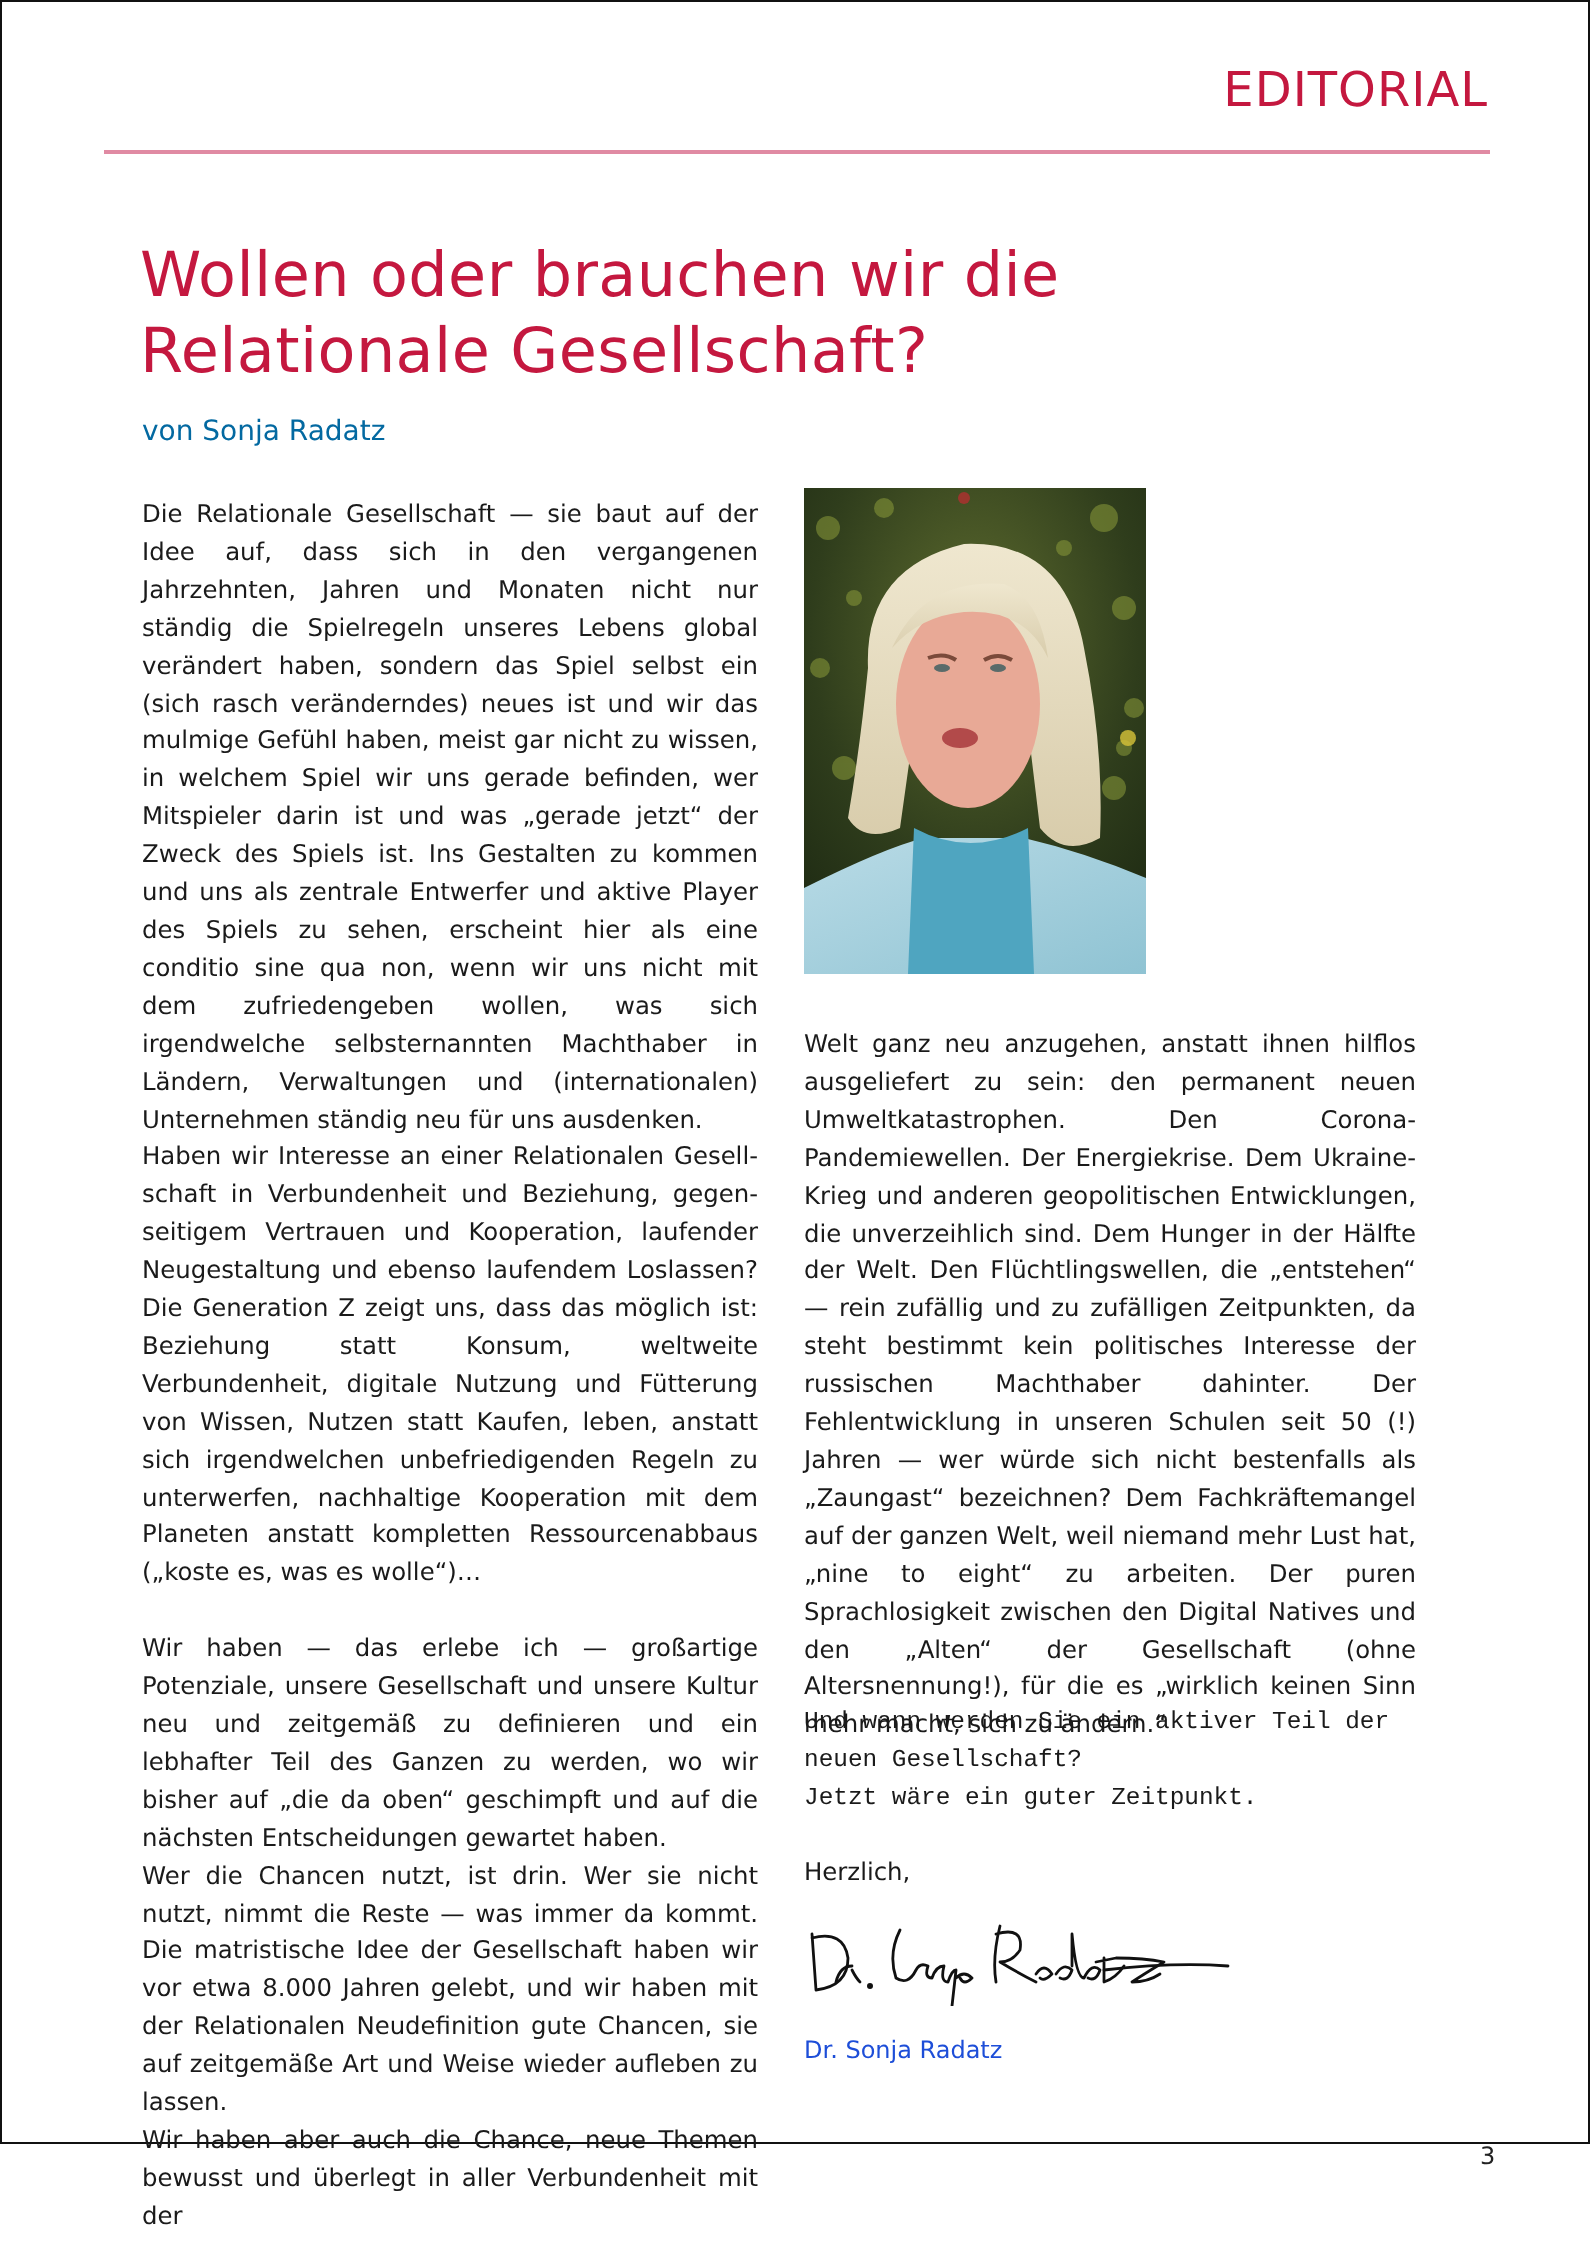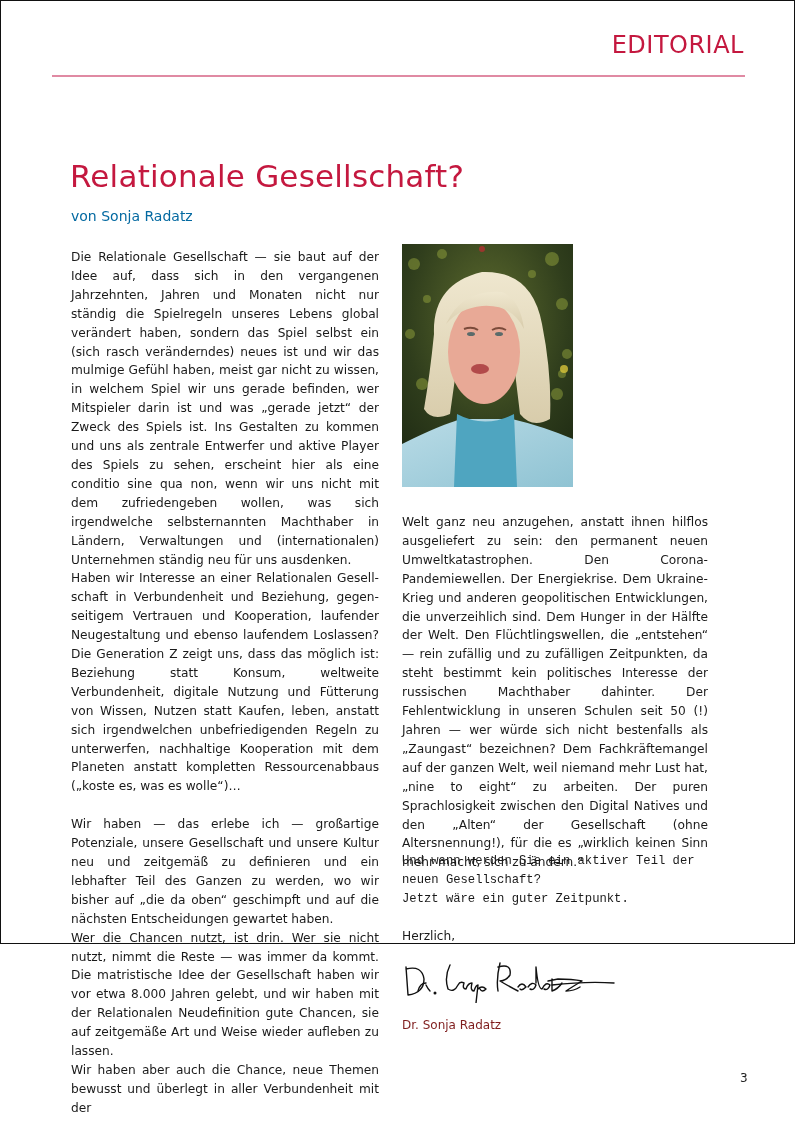--- a/index.html
+++ b/index.html
@@ -1,43 +1,43 @@
 <!DOCTYPE html>
 <html><head>
 <meta charset="utf-8">
 <style>
   * { box-sizing: border-box; margin: 0; padding: 0; }
   html, body { width: 795px; height: 1125px; background: #fff; }
   body { font-family: "DejaVu Sans", sans-serif; color: #1a1a1a; position: relative; overflow: hidden; }
-  .page { position: absolute; left: 0; top: 0; width: 795px; height: 944px; border: 1.5px solid #111; background: #fff; }
+  .page { position: absolute; left: 0; top: 0; width: 795px; height: 1072px; border: 1.5px solid #111; background: #fff; }
   .section-label { position: absolute; right: 50px; top: 30px; font-family: "DejaVu Sans", sans-serif; font-size: 24px; letter-spacing: 0.5px; color: #c4183f; font-weight: normal; }
   .header-rule { position: absolute; left: 51px; top: 74px; width: 693px; height: 2px; background: #e08aa3; }
   .title { position: absolute; left: 69px; top: 118px; width: 560px; font-size: 31px; line-height: 38px; color: #c4183f; font-weight: normal; letter-spacing: 0.2px; font-family: "DejaVu Sans", sans-serif; }
   .byline { position: absolute; left: 70px; top: 207px; font-size: 14px; color: #0369a1; }
   .col { position: absolute; font-size: 12.2px; line-height: 18.9px; text-align: justify; color: #1a1a1a; hyphens: manual; }
   .col-left { left: 70px; top: 247px; width: 308px; }
   .col-right { left: 401px; top: 512px; width: 306px; }
   .col p { margin: 0; }
   .col .gap { height: 18.9px; }
   .photo { position: absolute; left: 401px; top: 243px; width: 171px; height: 243px; overflow: hidden; background: #3d4a22; }
   .signature { position: absolute; left: 401px; top: 958px; width: 220px; height: 44px; }
-  .sig-name { position: absolute; left: 401px; top: 1017px; font-size: 12px; color: #7f1d1d; }
+  .sig-name { position: absolute; left: 401px; top: 1017px; font-size: 12px; color: #1d4ed8; }
   .closing { position: absolute; left: 401px; font-size: 12.2px; line-height: 18.9px; color: #1a1a1a; }
   .page-number { position: absolute; left: 739px; top: 1070px; font-size: 12px; color: #222; }
 </style>
 </head>
 <body>
 
 <div class="page">
 
   <div class="section-label">EDITORIAL</div>
   <div class="header-rule"></div>
 
   <h1 class="title">
-    <br>
+    <span>Wollen oder brauchen wir die</span><br>
     <span>Relationale Gesellschaft?</span>
   </h1>
 
   <div class="byline">von Sonja Radatz</div>
 
   <div class="col col-left">
     <p>Die Relationale Gesellschaft — sie baut auf der Idee auf, dass sich in den vergangenen Jahrzehnten, Jahren und Monaten nicht nur ständig die Spielre­geln unseres Lebens global verändert haben, son­dern das Spiel selbst ein (sich rasch veränderndes) neues ist und wir das mulmige Gefühl haben, meist gar nicht zu wissen, in welchem Spiel wir uns gera­de befinden, wer Mitspieler darin ist und was „ge­rade jetzt“ der Zweck des Spiels ist. Ins Gestalten zu kommen und uns als zentrale Entwerfer und ak­tive Player des Spiels zu sehen, erscheint hier als eine conditio sine qua non, wenn wir uns nicht mit dem zufriedengeben wollen, was sich irgendwelche selbsternannten Machthaber in Ländern, Verwal­tungen und (internationalen) Unternehmen ständig neu für uns ausdenken.</p>
     <p>Haben wir Interesse an einer Relationalen Gesell­schaft in Verbundenheit und Beziehung, gegen­seitigem Vertrauen und Kooperation, laufender Neugestaltung und ebenso laufendem Loslassen? Die Generation Z zeigt uns, dass das möglich ist: Beziehung statt Konsum, weltweite Verbundenheit, digitale Nutzung und Fütterung von Wissen, Nutzen statt Kaufen, leben, anstatt sich irgendwelchen un­befriedigenden Regeln zu unterwerfen, nachhaltige Kooperation mit dem Planeten anstatt kompletten Ressourcenabbaus („koste es, was es wolle“)…</p>
     <div class="gap"></div>
     <p>Wir haben — das erlebe ich — großartige Potenzia­le, unsere Gesellschaft und unsere Kultur neu und zeitgemäß zu definieren und ein lebhafter Teil des Ganzen zu werden, wo wir bisher auf „die da oben“ geschimpft und auf die nächsten Entscheidungen gewartet haben.</p>

